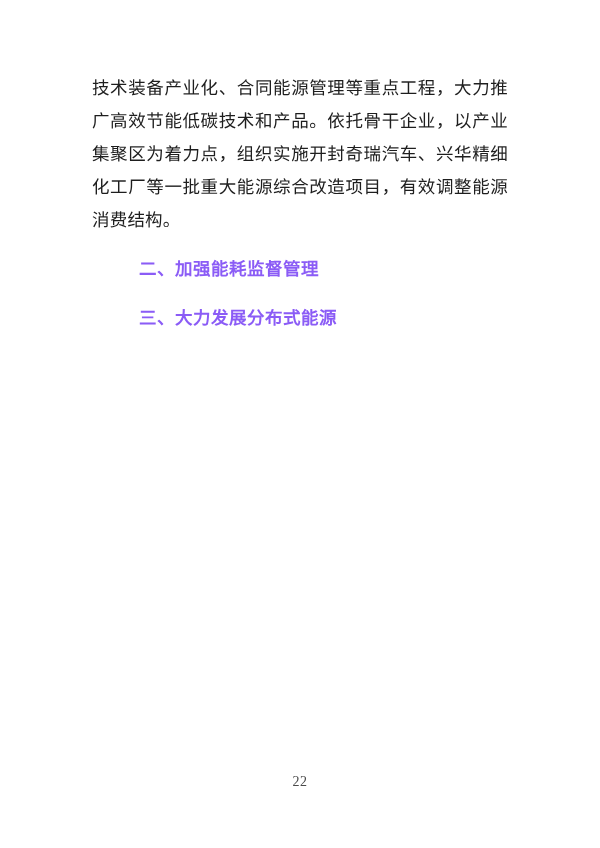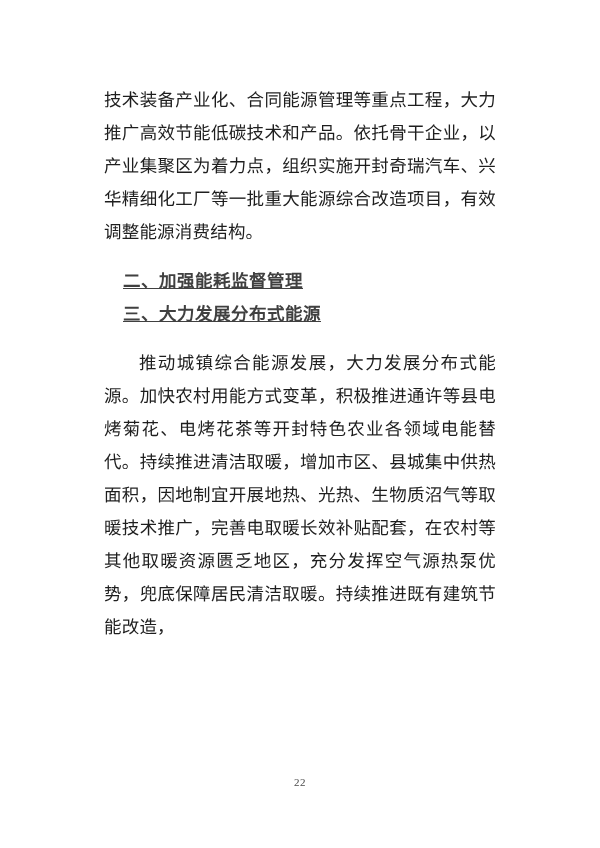--- a/index.html
+++ b/index.html
@@ -16,63 +16,61 @@
     font-family: "Liberation Serif", "DejaVu Serif", serif;
     color: #1e1e1e;
   }
   .content {
     position: absolute;
     left: 88px;
     top: 68px;
     width: 424px;
   }
   .body-par {
-    margin: 16px;
+    margin: 4px;
     font-size: 17.5px;
     line-height: 33px;
     text-align: justify;
     text-justify: inter-ideograph;
     text-indent: 2em;
     letter-spacing: 0.2px;
     color: #1e1e1e;
     word-break: break-all;
   }
   .body-par.continued {
     text-indent: 0;
   }
   .heading {
-    margin: 0;
+    margin: 16px;
     font-size: 17.5px;
     line-height: 33px;
     font-weight: 700;
     text-indent: 2em;
-    color: #404040;
+    color: #8b5cf6;
     letter-spacing: 0.5px;
-    text-decoration: underline;
   }
   .page-footer {
     position: absolute;
     left: 0;
     right: 0;
     top: 772px;
     text-align: center;
   }
   .page-number {
-    font-size: 11px;
+    font-size: 14px;
     color: #4a4a4a;
     letter-spacing: 0.5px;
     font-family: Liberation Serif, serif;
   }
 </style>
 </head>
 <body>
 
 <div class="page">
   <main class="content">
     <p class="body-par continued">技术装备产业化、合同能源管理等重点工程，大力推广高效节能低碳技术和产品。依托骨干企业，以产业集聚区为着力点，组织实施开封奇瑞汽车、兴华精细化工厂等一批重大能源综合改造项目，有效调整能源消费结构。</p>
     <h2 class="heading">二、加强能耗监督管理</h2>
     <h2 class="heading">三、大力发展分布式能源</h2>
-    <p class="body-par">推动城镇综合能源发展，大力发展分布式能源。加快农村用能方式变革，积极推进通许等县电烤菊花、电烤花茶等开封特色农业各领域电能替代。持续推进清洁取暖，增加市区、县城集中供热面积，因地制宜开展地热、光热、生物质沼气等取暖技术推广，完善电取暖长效补贴配套，在农村等其他取暖资源匮乏地区，充分发挥空气源热泵优势，兜底保障居民清洁取暖。持续推进既有建筑节能改造，</p>
   </main>
   <footer class="page-footer">
     <span class="page-number">22</span>
   </footer>
 </div>
 
 </body></html>

